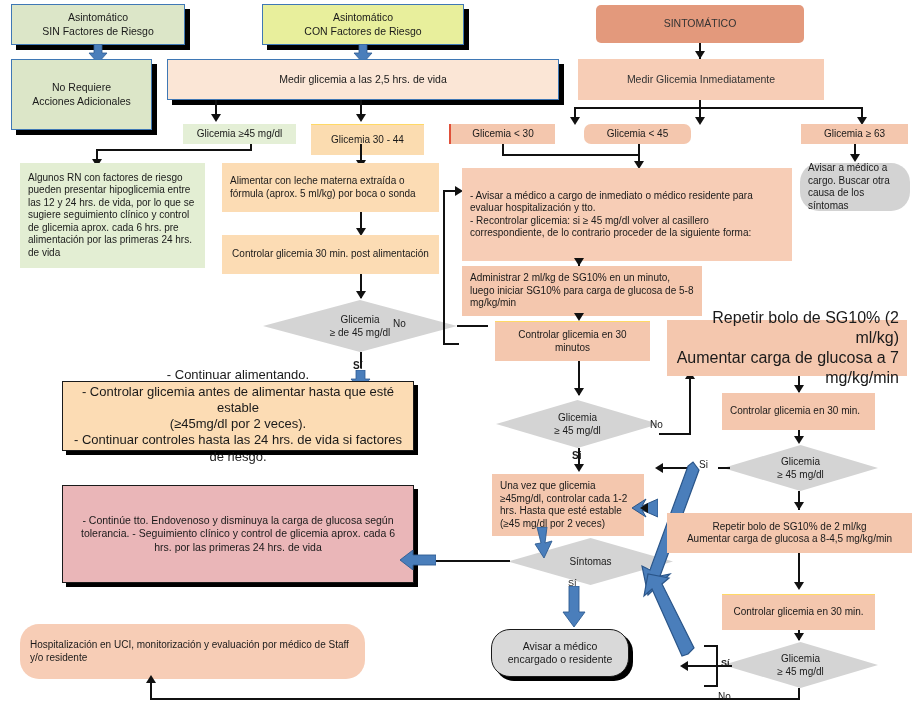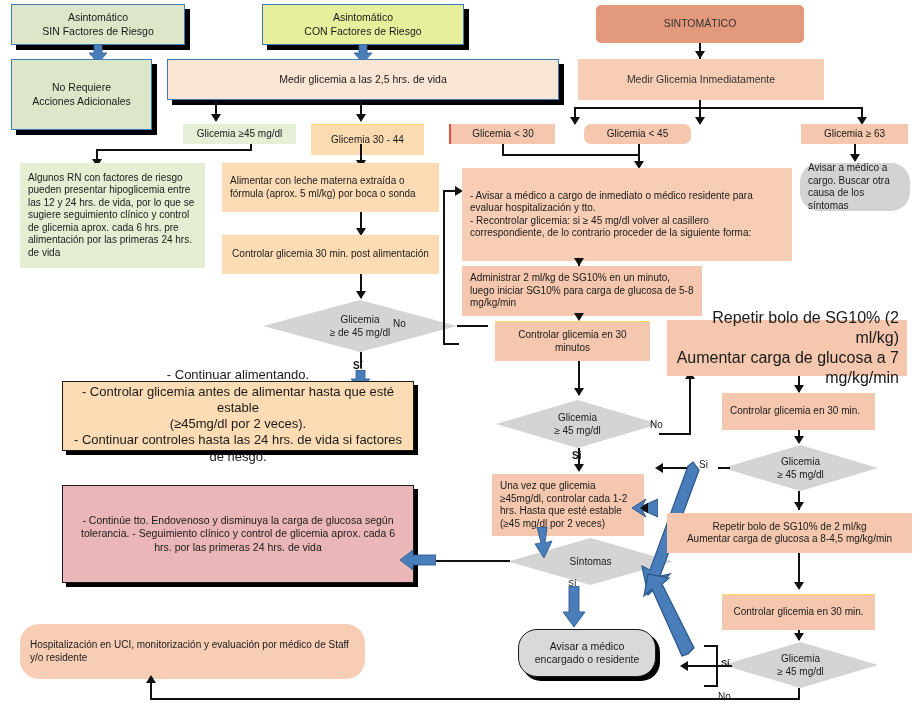--- a/index.html
+++ b/index.html
@@ -282,21 +282,21 @@
     </svg>
   </div>
 
   <span class="lbl" style="left:568px;top:578px;font-size:9px;">Sí</span>
   <div class="barrow" style="left:562px;top:586px;">
     <svg width="24" height="42" viewBox="0 0 24 42">
       <polygon points="7,0 17,0 17,26 23,26 12,41 1,26 7,26" fill="#4a7ebb" stroke="#2f5c92" stroke-width="0.9"></polygon>
     </svg>
   </div>
 
-  <div class="node f-grey2 bdr-black rnd sh-hard2" style="left:518px;top:629px;width:138px;height:48px;font-size:10.5px;">
+  <div class="node f-grey2 bdr-black rnd sh-hard2" style="left:491px;top:629px;width:138px;height:48px;font-size:10.5px;">
     <span class="txt" style="white-space:normal;">Avisar a médico encargado o residente</span>
   </div>
 
   <div class="node f-peach2 left" style="left:667px;top:320px;width:240px;height:56px;font-size:16px;padding:4px 8px;text-align:right;">
     <span class="txt">Repetir bolo de SG10% (2 ml/kg)
 Aumentar carga de glucosa a 7 mg/kg/min</span>
   </div>
 
   <div class="ln v" style="left:798px;top:376px;height:16px;"></div>
   <div class="ah down" style="left:794px;top:385px;"></div>

